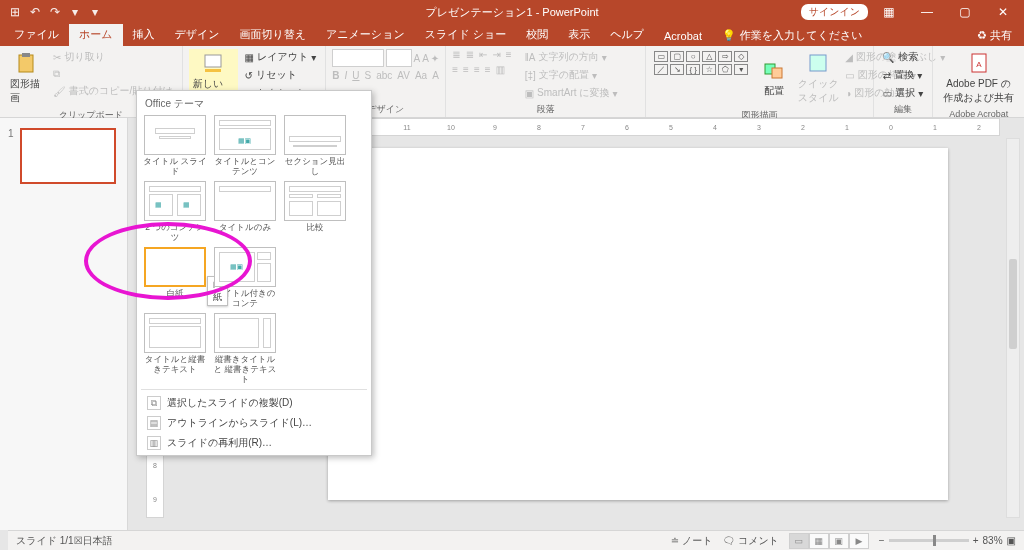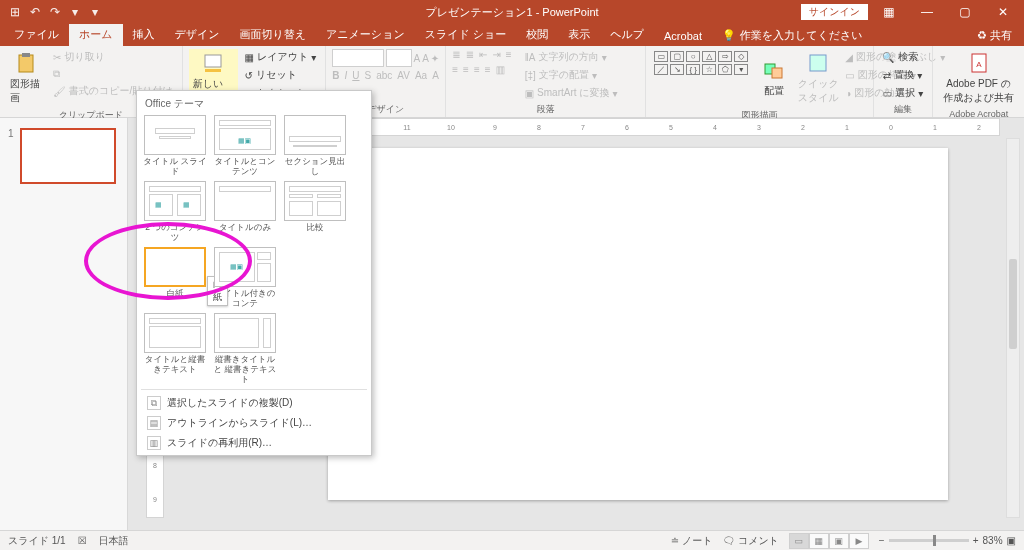--- a/index.html
+++ b/index.html
@@ -4,21 +4,21 @@
 <style>
 * { margin:0; padding:0; box-sizing:border-box; font-family:"Yu Gothic UI","Meiryo",sans-serif; -webkit-user-select:none; user-select:none; }
 body { width:1024px; height:550px; background:#e6e6e6; overflow:hidden; position:relative; font-size:10px; color:#444; }
 
 
 .titlebar { height:24px; background:#b7472a; color:#fff; display:flex; align-items:center; position:relative; }
 .qat { display:flex; align-items:center; gap:6px; padding:0 8px; }
 .qat .ic { width:14px; height:14px; display:flex; align-items:center; justify-content:center; font-size:12px; color:#fff; opacity:.9; }
 .title-center { position:absolute; left:0; right:0; text-align:center; font-size:11px; pointer-events:none;}
 .title-right { margin-left:auto; display:flex; align-items:center; gap:4px; padding-right:4px; }
-.signin { background:#fff; color:#b7472a; padding:1px 8px; font-size:10px; }
+.signin { background:#fff; color:#b7472a; padding:1px 8px; font-size:10px;border-radius:7px; }
 .winbtn { width:34px; height:24px; display:flex; align-items:center; justify-content:center; color:#fff; font-size:12px; }
 
 
 .tabs { height:22px; background:#b7472a; display:flex; align-items:flex-end; padding-left:4px; }
 .tab { color:#fff; font-size:11px; padding:3px 10px 4px; cursor:default; }
 .tab.active { background:#f3f2f1; color:#b7472a; }
 .tabs .tell { display:flex; align-items:center; gap:4px; padding:3px 10px; color:#fff; font-size:11px; }
 .tabs .right { margin-left:auto; color:#fff; padding:3px 12px; font-size:11px; }
 
 
@@ -46,21 +46,21 @@
 .canvas { flex:1; position:relative; background:#e6e6e6; }
 .rulerH{position:absolute;top:0;left:36px;right:24px;height:18px;background:#fff;border:1px solid #d4d4d4;display:flex;align-items:center;font-size:7px;color:#888;overflow:hidden}
 .rulerH span{flex:0 0 auto;width:44px;text-align:center}
 .rulerV{position:absolute;top:18px;left:18px;width:18px;bottom:12px;background:#fff;border:1px solid #d4d4d4;display:flex;flex-direction:column;align-items:center;font-size:7px;color:#888;overflow:hidden}
 .rulerV span{height:44px;display:flex;align-items:center}
 .slide-area{position:absolute;left:200px;top:30px;width:620px;height:352px;background:#fff;box-shadow:0 1px 3px rgba(0,0,0,.3)}
 .scroll-v{position:absolute;right:4px;top:20px;bottom:12px;width:14px;background:#eee;border:1px solid #ddd}
 .scroll-v .th{position:absolute;left:2px;right:2px;top:120px;height:90px;background:#cfcfcf;border-radius:2px}
 
 
-.status{position:absolute;left:0;right:0;bottom:0;height:20px;background:#f3f2f1;border-top:1px solid #d6d6d6;display:flex;align-items:center;font-size:10px;color:#555;padding:0 8px;gap:12px}
+.status{position:absolute;left:8px;right:0;bottom:0;height:20px;background:#f3f2f1;border-top:1px solid #d6d6d6;display:flex;align-items:center;font-size:10px;color:#555;padding:0 8px;gap:0}
 .status .right{margin-left:auto;display:flex;align-items:center;gap:10px}
 .viewbtns{display:flex;gap:0}
 .viewbtns span{width:20px;height:16px;border:1px solid #cfcfcf;background:#fafafa;display:flex;align-items:center;justify-content:center;font-size:9px;color:#888}
 .viewbtns span.on{background:#d8d8d8}
 .zoom{display:flex;align-items:center;gap:4px}
 .zoom .track{width:80px;height:3px;background:#cfcfcf;position:relative}
 .zoom .hnd{position:absolute;left:55%;top:-4px;width:3px;height:11px;background:#888}
 
 
 .gallery{position:absolute;left:136px;top:90px;width:236px;background:#ffffff;border:1px solid #c9c9c9;box-shadow:2px 2px 6px rgba(0,0,0,.25);padding:4px 4px 2px;font-size:10px;z-index:10}

